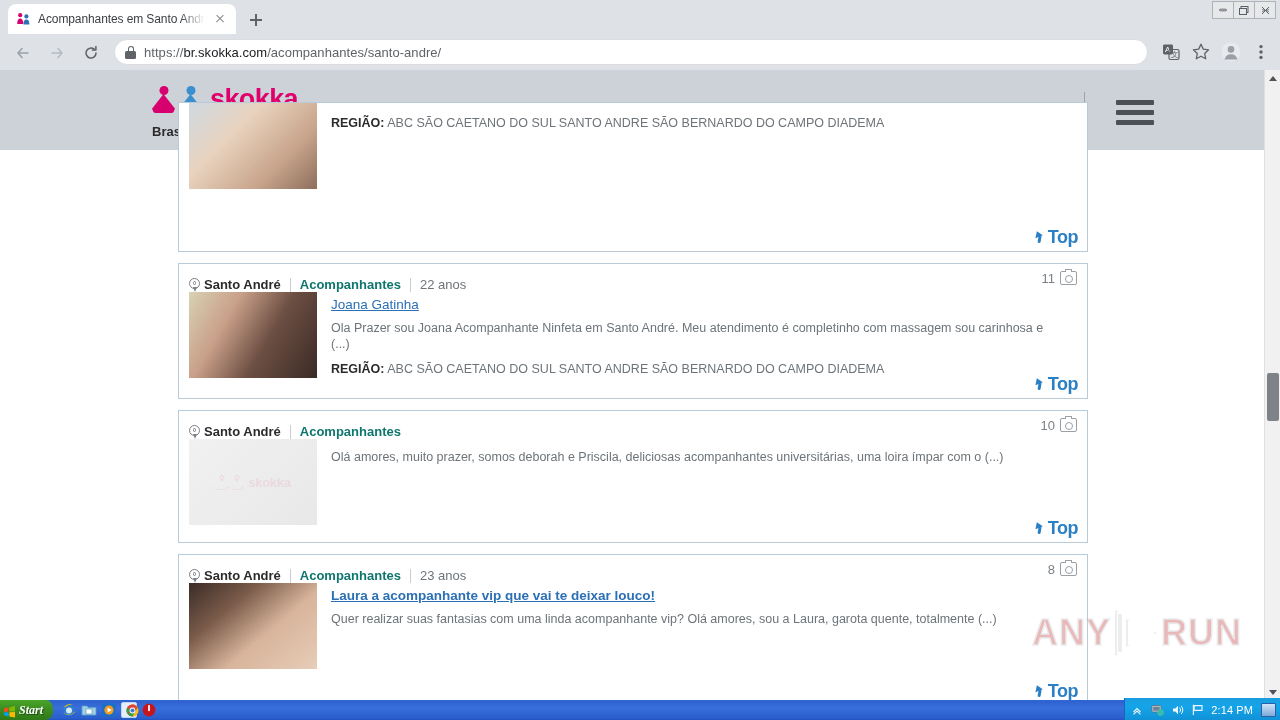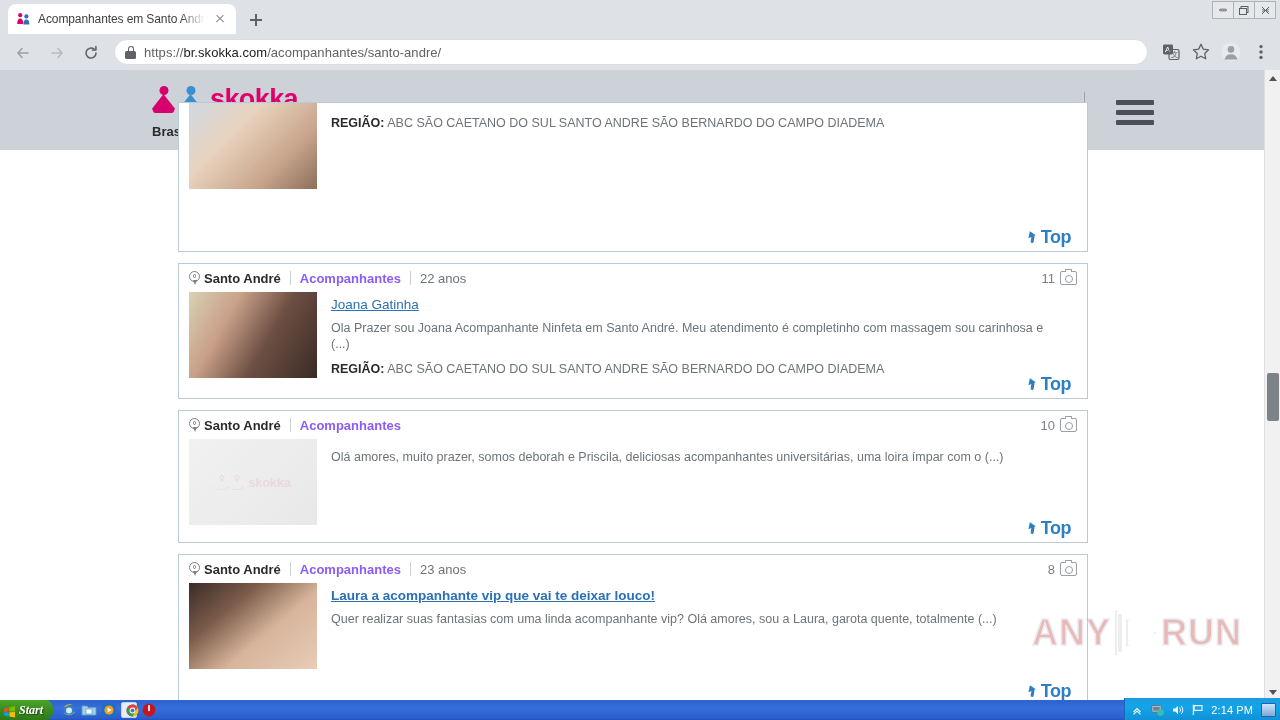--- a/index.html
+++ b/index.html
@@ -86,31 +86,31 @@
   .hamburger { position:absolute; right:110px; top:30px; width:38px; height:27px; }
   .hamburger i { display:block; height:5px; background:#4a5058; border-radius:1px; margin-bottom:5px; }
 
   .listings { padding:0 0 0 0; background:#fff; }
 
   .card {
     position:relative; margin:8px 178px 0 178px; width:910px;
     border:1px solid #b9cbd8; background:#ffffff; margin-bottom:11px;
   }
   .card-meta {
-    display:flex; align-items:center; height:28px; padding:0 10px; font-size:13px; position:relative;
+    display:flex; align-items:flex-end; height:28px; padding:0 10px; font-size:13px; position:relative;
   }
   .pin { width:11px; height:14px; position:relative; margin-right:4px; flex:0 0 11px; }
   .pin-o { position:absolute; left:0; top:0; width:11px; height:11px; border:1.4px solid #7b8086;
            border-radius:50% 50% 50% 50%; }
   .pin-d { position:absolute; left:3.6px; top:3.4px; width:3.6px; height:3.6px; border:1.3px solid #7b8086; border-radius:50%; }
   .pin-t { position:absolute; left:4.1px; top:9px; width:0; height:0;
            border-left:2.6px solid transparent; border-right:2.6px solid transparent; border-top:5px solid #7b8086; }
   .meta-city { font-weight:bold; color:#2b2b2b; }
   .meta-sep { width:1px; height:14px; background:#c9ced3; margin:0 9px; }
-  .meta-cat { font-weight:bold; color:#8b5cf6; }
+  .meta-cat { font-weight:bold; color:#0f766e; }
   .meta-age { color:#6d7479; }
   .photo-count {
     position:absolute; right:10px; top:0; height:28px; display:flex; align-items:center; gap:5px;
     color:#7b8086; font-size:13px;
   }
   .cam { width:17px; height:14px; border:1.3px solid #9aa0a6; border-radius:2px; position:relative; }
   .cam:before { content:""; position:absolute; left:4.4px; top:2.6px; width:6px; height:6px;
                 border:1.3px solid #9aa0a6; border-radius:50%; }
   .cam:after { content:""; position:absolute; left:3.5px; top:-3.4px; width:5px; height:2.6px;
                background:#fff; border:1.3px solid #9aa0a6; border-bottom:none; border-radius:1px 1px 0 0; }
@@ -127,21 +127,21 @@
   .ph-text { font-size:13px; font-weight:bold; color:#e8b7c8; letter-spacing:-0.3px; margin-left:3px; }
 
   .card-text { flex:1 1 auto; padding-left:14px; padding-top:3px; }
   .card-title { font-size:13.5px; color:#2b6fb5; text-decoration:underline; display:inline-block; }
   .card-title.bold { font-weight:bold; }
   .card-desc { font-size:12.5px; color:#6d7479; line-height:16px; margin-top:7px; max-width:720px; }
   .card-region { font-size:12.5px; color:#6d7479; margin-top:10px; }
   .card-region b { color:#2b2b2b; }
 
   .top-badge {
-    position:absolute; right:16px; bottom:5px; display:flex; align-items:center; gap:1px;
+    position:absolute; right:9px; bottom:5px; display:flex; align-items:center; gap:1px;
   }
   .top-arrow { width:13px; height:14px; position:relative; }
   .top-arrow:before {
     content:""; position:absolute; left:0; top:1px; width:0; height:0;
     border-left:4px solid transparent; border-right:4px solid transparent; border-bottom:6px solid #2b7fc4;
     transform:rotate(-22deg);
   }
   .top-arrow:after {
     content:""; position:absolute; left:4.5px; top:6px; width:3px; height:7px; background:#2b7fc4;
     transform:rotate(10deg); border-radius:0 0 2px 2px;

